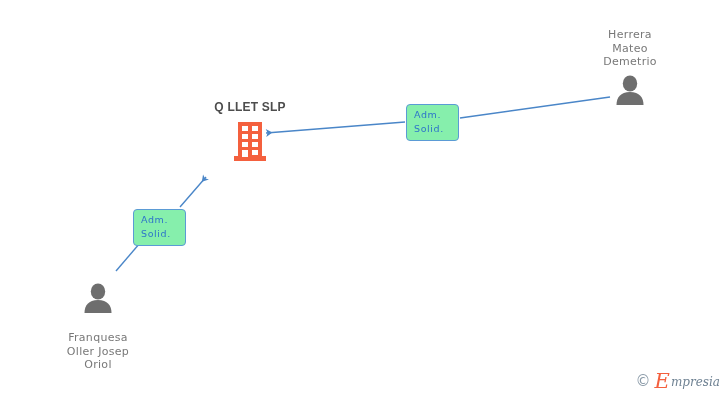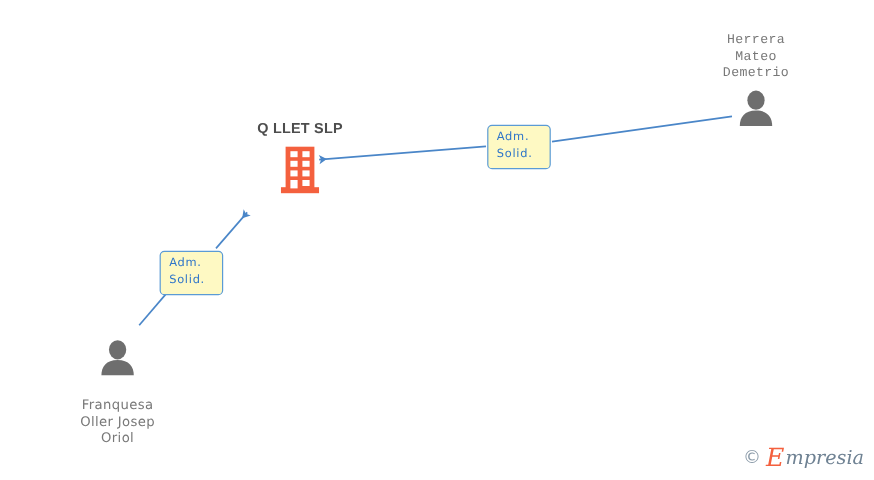--- a/index.html
+++ b/index.html
@@ -61,27 +61,27 @@
     display: block;
     margin: 0 auto;
   }
   .person-label {
     font-size: 11px;
     color: #787878;
     line-height: 13.5px;
     letter-spacing: 0.3px;
     white-space: pre-line;
   }
-  .person-node.top-right .person-label { margin-bottom: 6px; font-family: Liberation Mono, monospace; }
+  .person-node.top-right .person-label { margin-bottom: 6px; }
   .person-node.bottom-left .person-label { margin-top: 18px; }
 
   
   .rel-label {
     position: absolute;
-    background: #fef9c3;
+    background: #86efac;
     border: 1px solid #5b9bd5;
     border-radius: 4px;
     color: #2e75c9;
     font-size: 9.5px;
     letter-spacing: 0.6px;
     line-height: 14px;
     padding: 3px 7px 4px 7px;
     text-align: left;
     white-space: pre-line;
     box-sizing: border-box;
@@ -106,21 +106,21 @@
   .wm-e {
     font-family: "DejaVu Serif", "Liberation Serif", serif;
     font-style: italic;
     font-size: 21px;
     color: #f4603e;
     line-height: 1;
   }
   .wm-rest {
     font-family: "DejaVu Serif", "Liberation Serif", serif;
     font-style: italic;
-    font-size: 16px;
+    font-size: 12px;
     color: #6f8293;
     line-height: 1;
     margin-left: -3px;
   }
 </style>
 </head>
 <body>
 
 <div id="canvas">
 

